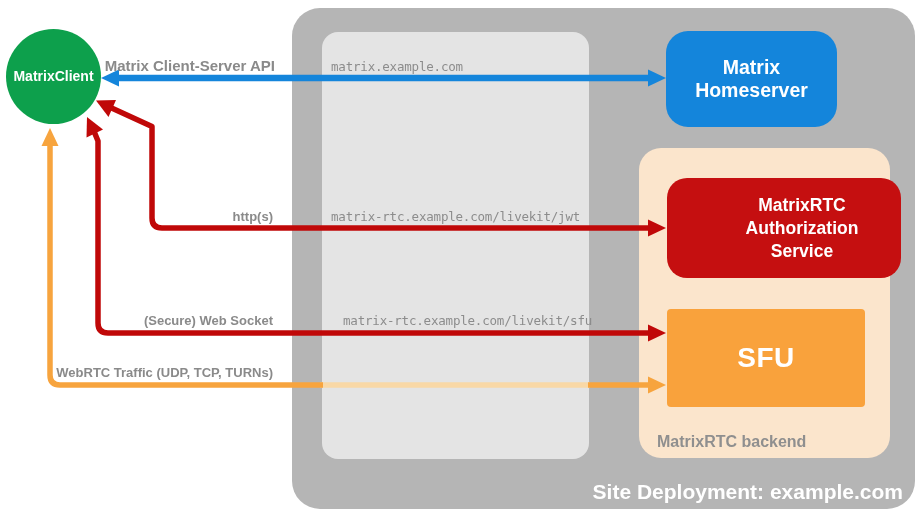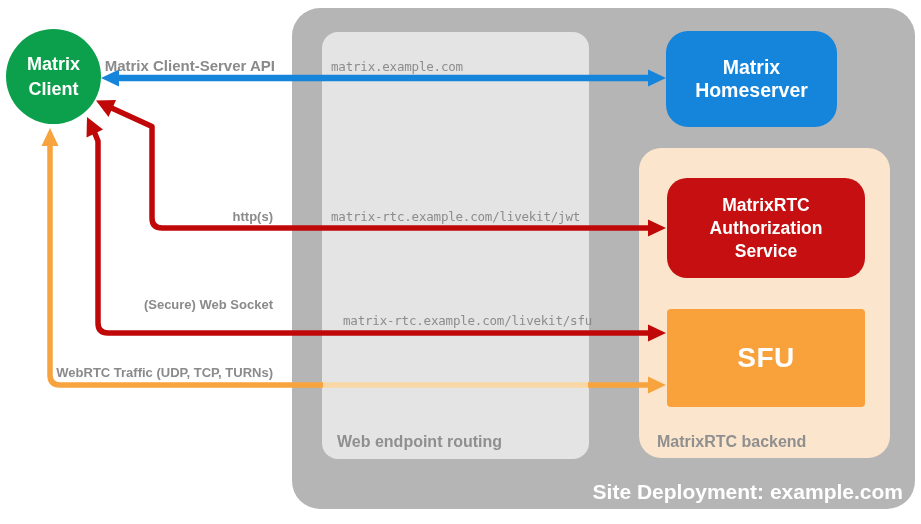--- a/index.html
+++ b/index.html
@@ -10,38 +10,38 @@
   }
   .abs{position:absolute;}
   
   .outer-box{left:292px;top:8px;width:623px;height:501px;background:#b5b5b5;border-radius:28px;}
   .inner-box{left:322px;top:32px;width:267px;height:427px;background:#e4e4e4;border-radius:16px;}
   .backend-box{left:639px;top:148px;width:251px;height:310px;background:#fbe5cc;border-radius:22px;}
   
   .node{display:flex;align-items:center;justify-content:center;text-align:center;
         color:#fff;font-weight:bold;}
   .client-circle{left:6px;top:29px;width:95px;height:95px;border-radius:50%;
-        background:#0da04c;font-size:18px;line-height:25px;flex-direction:column;}
+        background:#0da04c;font-size:14px;line-height:25px;flex-direction:row;}
   .homeserver{left:666px;top:31px;width:171px;height:96px;border-radius:22px;
         background:#1485db;font-size:19.5px;}
   .auth{left:667px;top:178px;width:198px;height:100px;border-radius:20px;
-        background:#c50f10;font-size:17.5px;line-height:23px;}
+        background:#c50f10;font-size:17.5px;line-height:23px;padding-left:36px;}
   .auth .lbl{width:160px;}
   .sfu{left:667px;top:309px;width:198px;height:98px;border-radius:4px;
         background:#f9a23c;font-size:28px;letter-spacing:.5px;}
   
   .group-label{font-weight:bold;color:#8f8f8f;font-size:16px;line-height:1.1;}
   .routing-label{left:337px;top:433px;}
   .backend-label{left:657px;top:433px;}
   .site-title{right:18px;top:480px;font-weight:bold;color:#ffffff;font-size:21px;line-height:1.1;}
   
   .edge-label{color:#8a8a8a;font-weight:bold;line-height:1.15;}
   .api-label{left:103px;top:57px;width:172px;text-align:right;font-size:15px;}
   .http-label{right:648px;top:210px;font-size:13px;text-align:right;white-space:nowrap;}
-  .ws-label{right:648px;top:298px;font-size:13px;text-align:left;white-space:nowrap;}
+  .ws-label{right:648px;top:314px;font-size:13px;text-align:left;white-space:nowrap;}
   .webrtc-label{right:648px;top:366px;font-size:13px;text-align:left;white-space:nowrap;}
   
   .route{font-family:"DejaVu Sans Mono", monospace;color:#8c8c8c;font-size:12.5px;
          line-height:1.15;letter-spacing:-0.2px;white-space:nowrap;}
   .r1{left:331px;top:60px;}
   .r2{left:331px;top:210px;}
   .r3{left:331px;top:314px;padding-left:12px;}
   
   #edges{position:absolute;left:0;top:0;width:921px;height:524px;pointer-events:none;}
 </style>
@@ -91,17 +91,16 @@
 
   <div class="abs edge-label api-label">Matrix Client-Server API</div>
   <div class="abs edge-label http-label">http(s)</div>
   <div class="abs edge-label ws-label">(Secure) Web Socket</div>
   <div class="abs edge-label webrtc-label">WebRTC Traffic (UDP, TCP, TURNs)</div>
 
   <div class="abs route r1">matrix.example.com</div>
   <div class="abs route r2">matrix-rtc.example.com/livekit/jwt</div>
   <div class="abs route r3">matrix-rtc.example.com/livekit/sfu</div>
 
-  <div class="abs group-label routing-label">Web endpoint routing</div>
   <div class="abs group-label backend-label">MatrixRTC backend</div>
   <div class="abs site-title">Site Deployment: example.com</div>
 
 </div>
 
 </body></html>

